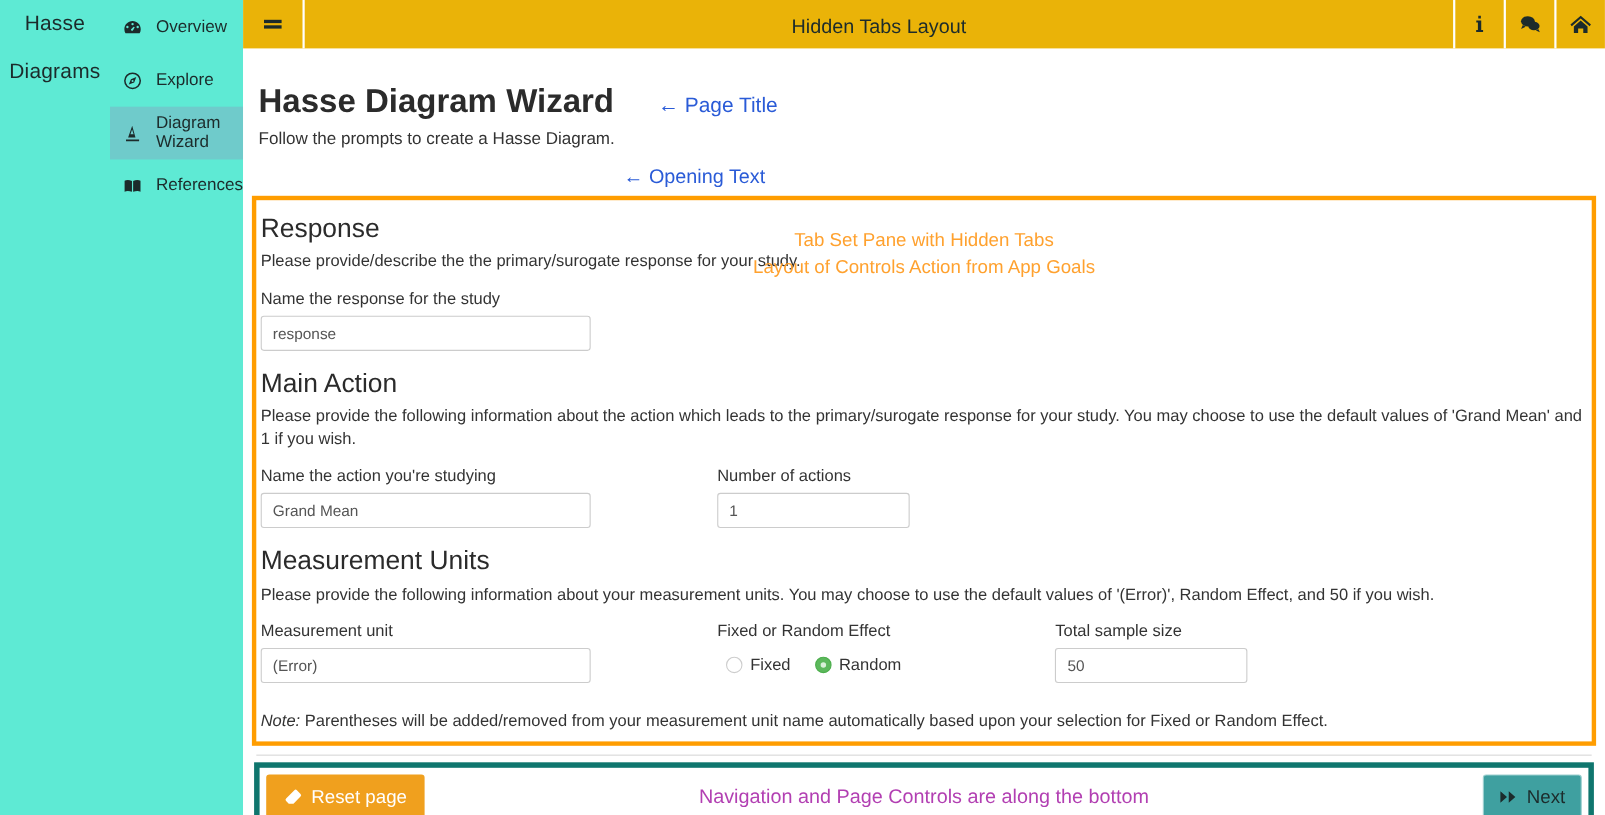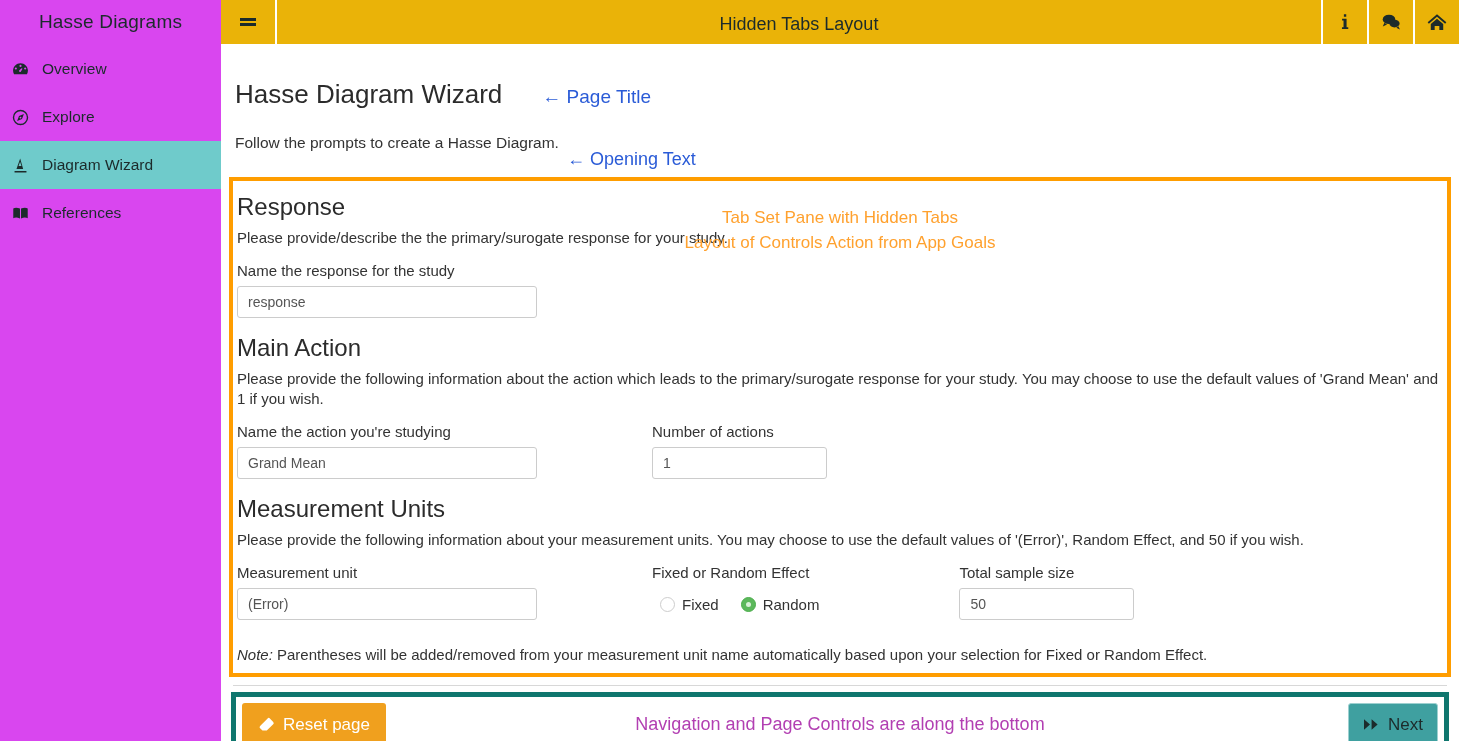--- a/index.html
+++ b/index.html
@@ -18,23 +18,23 @@
     position: relative;
     width: 1459px;
     height: 741px;
     display: flex;
   }
 
   
   .sidebar {
     width: 221px;
     flex: 0 0 221px;
-    background: #d946ef;
-    display: flex;
-    flex-direction: column;
+    background: #5eead4;
+    display: flex;
+    flex-direction: row;
   }
   .sidebar-brand {
     height: 44px;
     line-height: 44px;
     text-align: center;
     font-size: 19px;
     color: #1c2b2b;
     letter-spacing: .2px;
   }
   .sidebar-menu {
@@ -128,36 +128,36 @@
     min-height: 0;
   }
   .page-head {
     padding: 10px 6px 0 6px;
   }
   .page-title-row {
     display: flex;
     align-items: baseline;
   }
   .page-title {
-    font-size: 26px;
-    font-weight: normal;
+    font-size: 30px;
+    font-weight: bold;
     color: #2b2b2b;
     margin: 0;
     line-height: 1.15;
   }
   .annot-blue {
     color: #2a5bd7;
     font-size: 19px;
     margin-left: 40px;
     white-space: nowrap;
     margin-top: 32px;
   }
   .opening-row {
     display: flex;
-    align-items: center;
+    align-items: flex-start;
     margin-top: 7px;
   }
   .opening-text {
     font-size: 15.5px;
     color: #333;
   }
   .opening-row .annot-blue {
     margin-left: 8px;
     font-size: 18px;
   }

